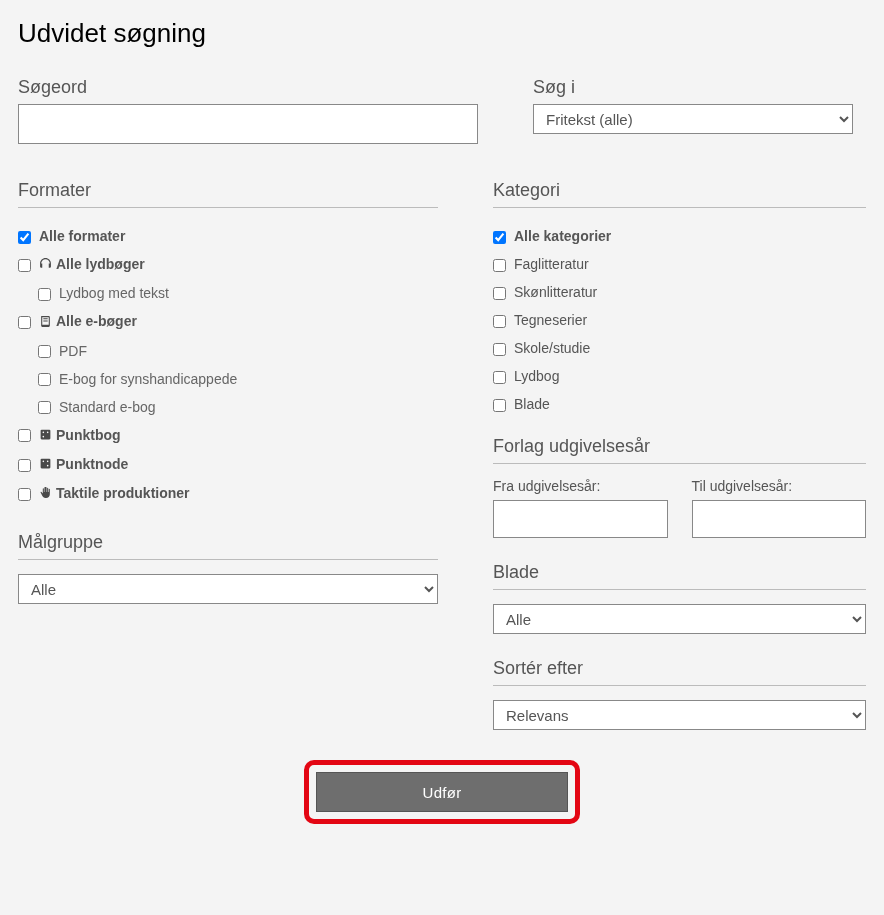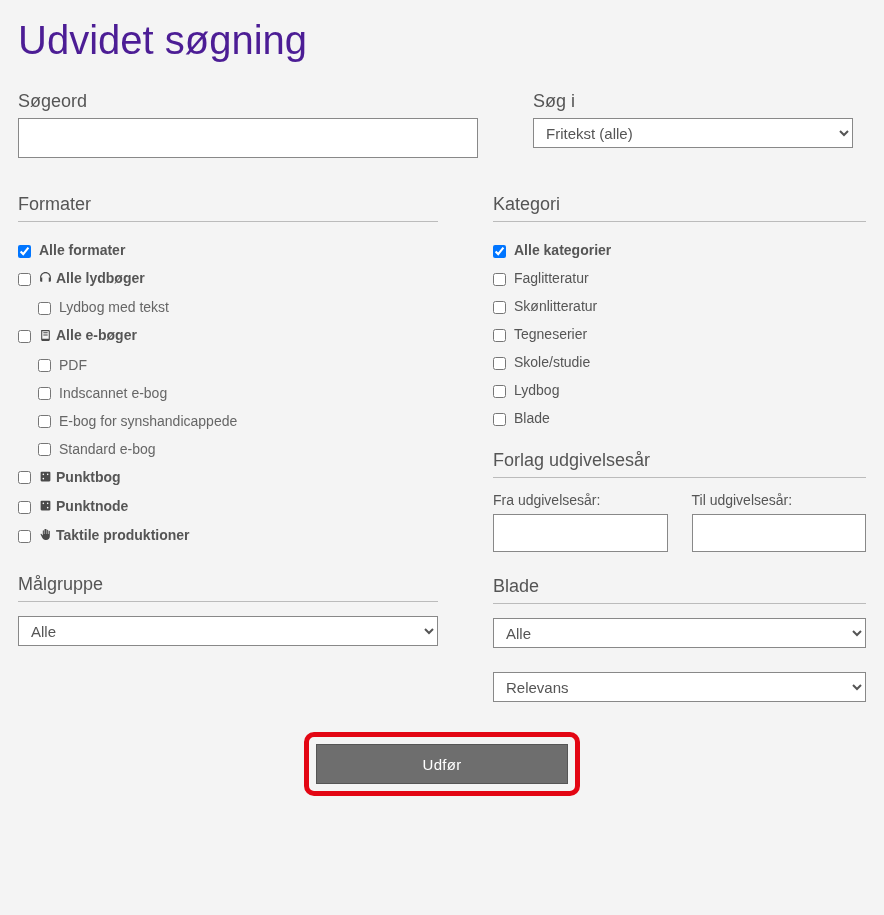--- a/index.html
+++ b/index.html
@@ -4,23 +4,23 @@
 <style>
   * { box-sizing: border-box; margin: 0; padding: 0; }
   body {
     font-family: "Segoe UI", Arial, sans-serif;
     background: #f4f4f4;
     color: #4a4a4a;
     width: 884px;
     padding: 18px;
   }
   h1 {
-    font-size: 40px;
+    font-size: 26px;
     font-weight: 400;
-    color: #4c1d95;
+    color: #000000;
     margin-bottom: 28px;
   }
   .row {
     display: flex;
     gap: 55px;
   }
   .col-left { flex: 0 0 420px; }
   .col-right { flex: 1; }
   .section-label {
     font-size: 18px;
@@ -130,21 +130,20 @@
     <ul class="check-list" id="formats-list">
         <li class="bold"><input type="checkbox" checked="" style=""><span>Alle formater</span></li>
         <li class="bold"><input type="checkbox" style=""><span class="icon"><svg viewBox="0 0 24 24">
               <path d="M12 2C6.5 2 2 6.5 2 12v6a2 2 0 0 0 2 2h2v-8H4v-0C4 7.6 7.6 4 12 4s8 3.6 8 8v0h-2v8h2a2 2 0 0 0 2-2v-6c0-5.5-4.5-10-10-10z"></path>
             </svg></span><span>Alle lydbøger</span></li>
         <li class="indent"><input type="checkbox" style=""><span>Lydbog med tekst</span></li>
         <li class="bold"><input type="checkbox" style=""><span class="icon"><svg viewBox="0 0 24 24">
               <path d="M4 2h14a2 2 0 0 1 2 2v16a2 2 0 0 1-2 2H6a2 2 0 0 1-2-2V2zm2 2v14h12V4H6zm2 2h8v2H8V6zm0 4h8v2H8v-2z"></path>
             </svg></span><span>Alle e-bøger</span></li>
         <li class="indent"><input type="checkbox" style=""><span>PDF</span></li>
-        <li class="indent"><input type="checkbox" style=""><span>Indscannet e-bog</span></li>
         <li class="indent"><input type="checkbox" style=""><span>E-bog for synshandicappede</span></li>
         <li class="indent"><input type="checkbox" style=""><span>Standard e-bog</span></li>
         <li class="bold"><input type="checkbox" style=""><span class="icon"><svg viewBox="0 0 24 24">
               <rect x="3" y="3" width="18" height="18" rx="2"></rect>
               <circle cx="8" cy="8" r="1.5" fill="#fff"></circle>
               <circle cx="8" cy="16" r="1.5" fill="#fff"></circle>
               <circle cx="16" cy="8" r="1.5" fill="#fff"></circle>
             </svg></span><span>Punktbog</span></li>
         <li class="bold"><input type="checkbox" style=""><span class="icon"><svg viewBox="0 0 24 24">
               <rect x="3" y="3" width="18" height="18" rx="2"></rect>
@@ -189,20 +188,21 @@
       </div>
     </div>
 
     <div class="spacer-md"></div>
     <div class="section-heading">Blade</div>
     <select>
       <option>Alle</option>
     </select>
 
     <div class="spacer-md"></div>
+    <div class="section-heading">Sortér efter</div>
     <select>
       <option>Relevans</option>
     </select>
   </div>
 </div>
 
 <div class="submit-wrap">
   <div class="submit-highlight">
     <button class="submit">Udfør</button>
   </div>

